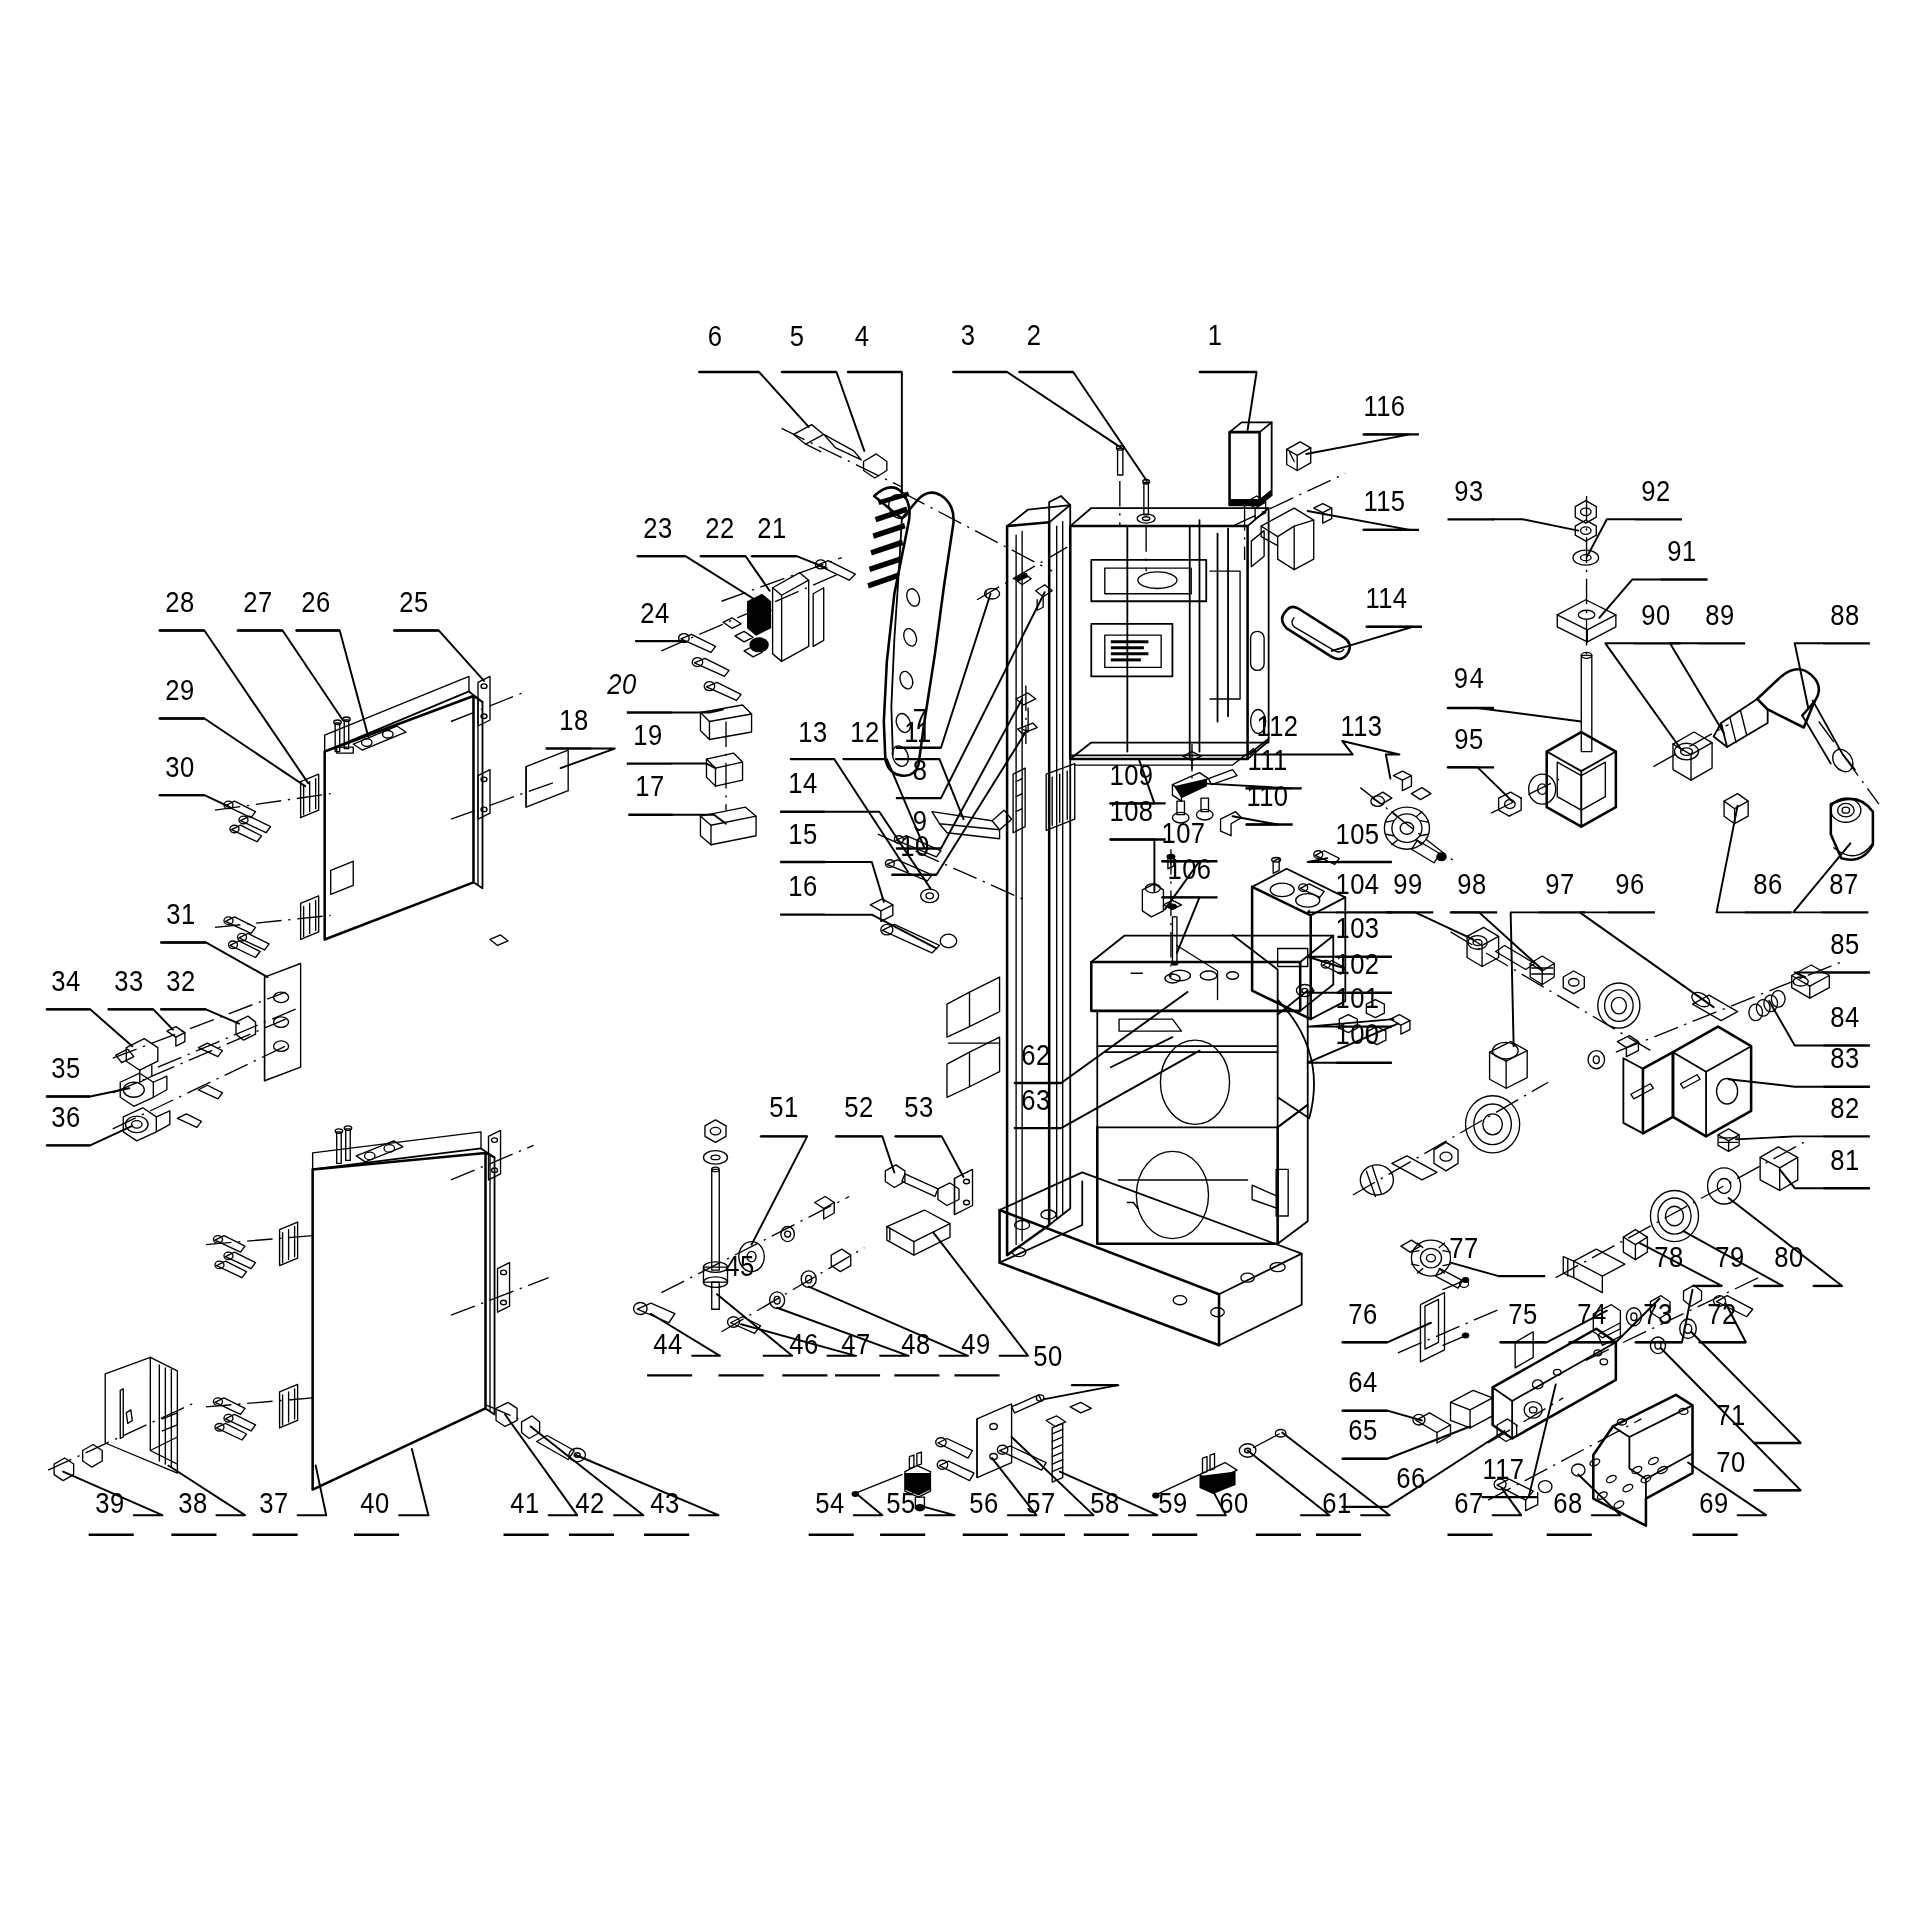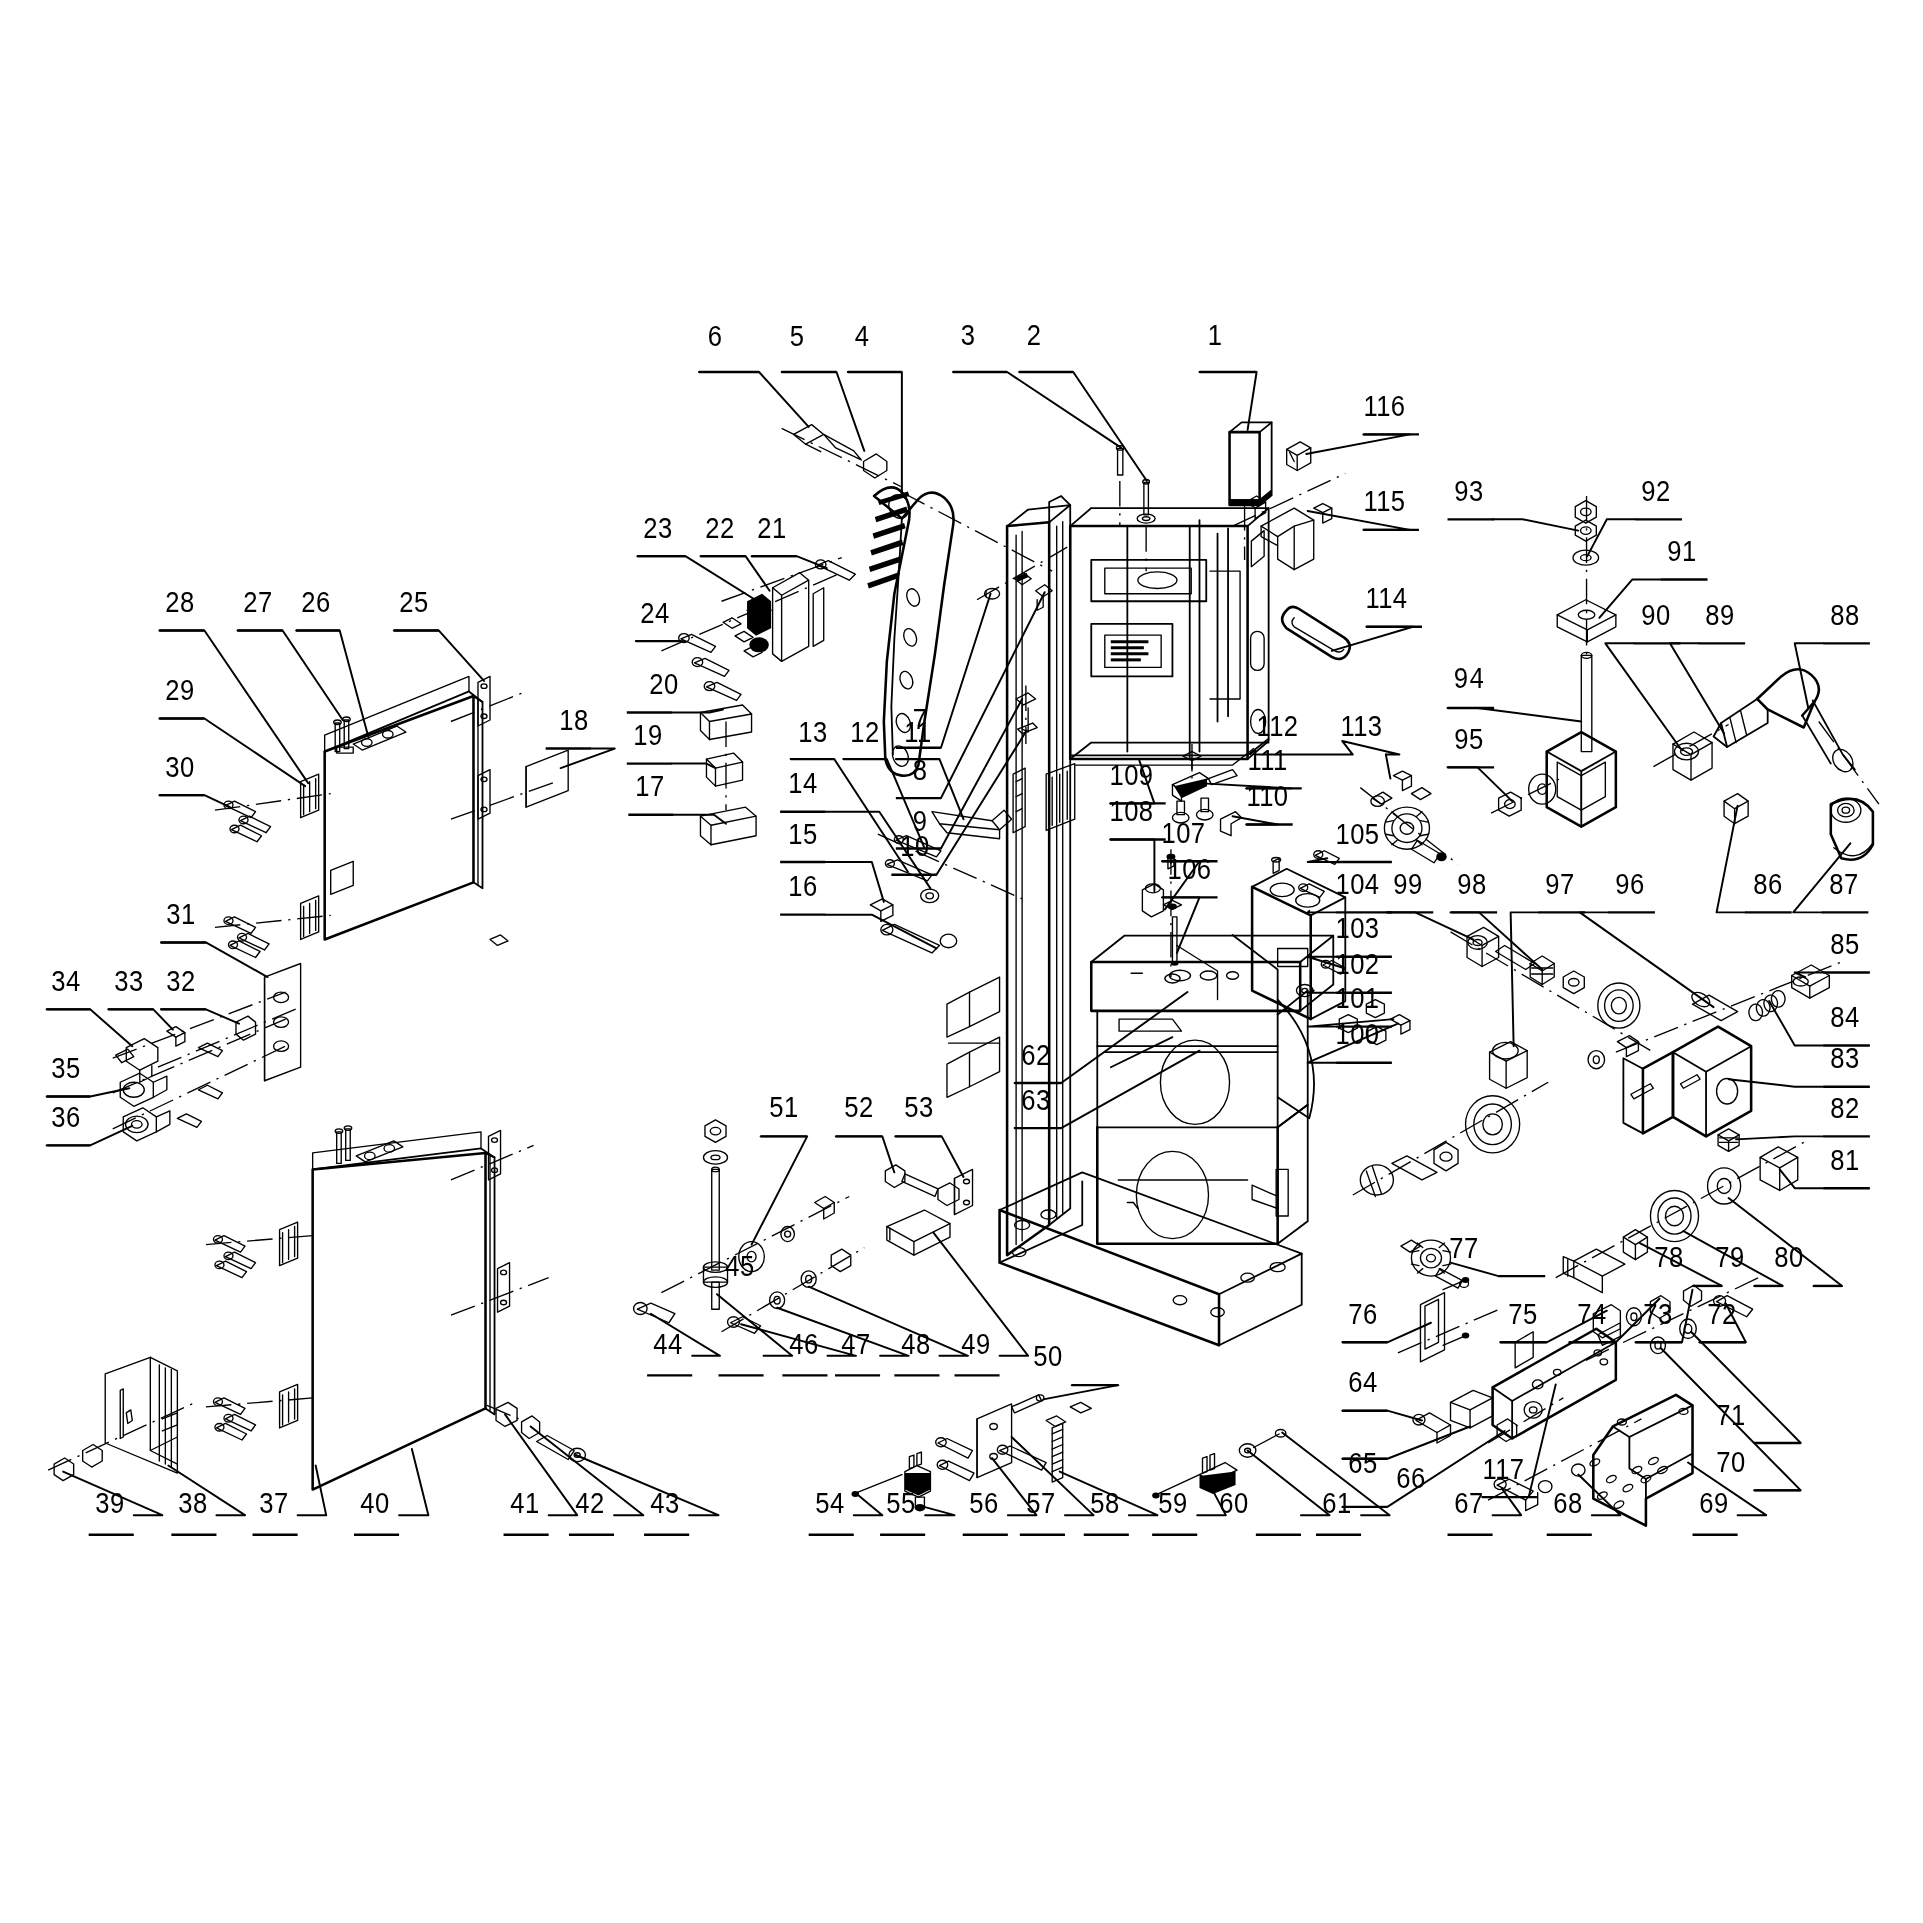--- a/index.html
+++ b/index.html
@@ -1213,21 +1213,21 @@
       </div>
       <div class="callout norule w2" style="left: 628px; top: 776px;">
         <span class="num">17</span>
       </div>
       <div class="callout norule w2" style="left: 552px; top: 710px;">
         <span class="num">18</span>
       </div>
       <div class="callout norule w2" style="left: 626px; top: 725px;">
         <span class="num">19</span>
       </div>
-      <div class="callout norule w2" style="left: 642px; top: 674px;">
+      <div class="callout norule w2" style="left: 600px; top: 674px; font-style: italic;">
         <span class="num">20</span>
       </div>
       <div class="callout norule w2" style="left: 750px; top: 518px;">
         <span class="num">21</span>
       </div>
       <div class="callout norule w2" style="left: 698px; top: 518px;">
         <span class="num">22</span>
       </div>
       <div class="callout norule w2" style="left: 636px; top: 518px;">
         <span class="num">23</span>
@@ -1348,21 +1348,21 @@
       </div>
       <div class="callout norule w2" style="left: 1014px; top: 1045px;">
         <span class="num">62</span>
       </div>
       <div class="callout norule w2" style="left: 1014px; top: 1090px;">
         <span class="num">63</span>
       </div>
       <div class="callout norule w2" style="left: 1341px; top: 1372px;">
         <span class="num">64</span>
       </div>
-      <div class="callout norule w2" style="left: 1341px; top: 1420px; margin-top: 33px;">
+      <div class="callout norule w2" style="left: 1341px; top: 1420px;">
         <span class="num">65</span>
       </div>
       <div class="callout norule w2" style="left: 1341px; top: 1468px; margin-left: 48px;">
         <span class="num">66</span>
       </div>
       <div class="callout norule w2" style="left: 1447px; top: 1493px;">
         <span class="num">67</span>
       </div>
       <div class="callout norule w2" style="left: 1546px; top: 1493px;">
         <span class="num">68</span>

